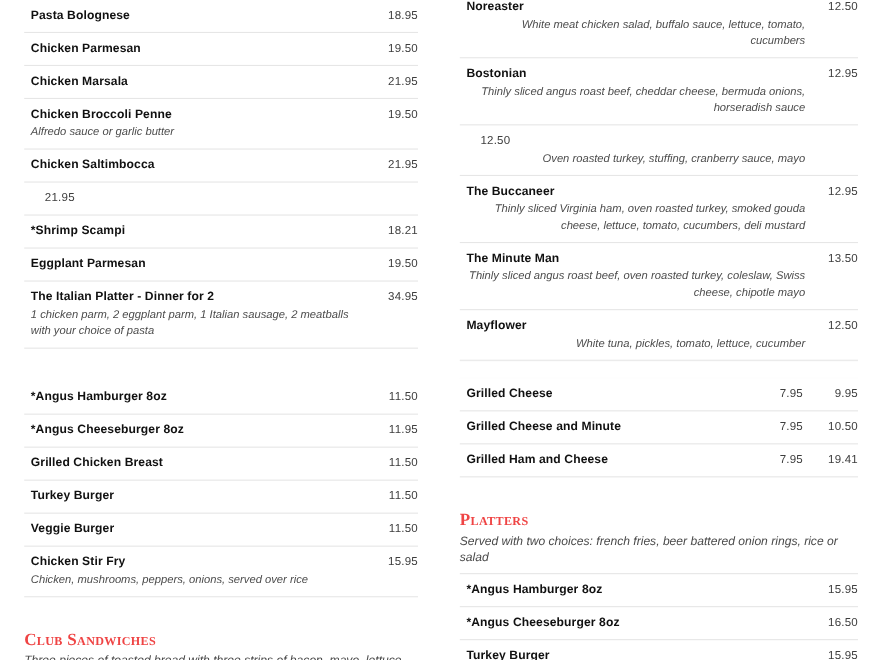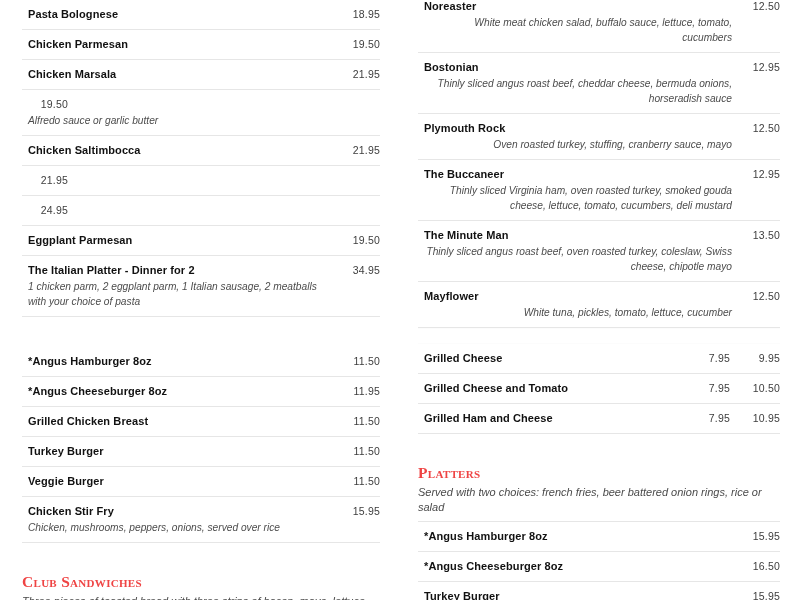--- a/index.html
+++ b/index.html
@@ -134,38 +134,40 @@
           </div>
         </div>
         <div class="item">
           <div class="item-row">
             <div class="item-name">Chicken Marsala</div>
             <div class="item-price">21.95</div>
           </div>
         </div>
         <div class="item">
           <div class="item-row">
+            <div class="item-name">Chicken Broccoli Penne</div>
             <div class="item-price">19.50</div>
           </div>
           <div class="item-desc">Alfredo sauce or garlic butter</div>
         </div>
         <div class="item">
           <div class="item-row">
             <div class="item-name">Chicken Saltimbocca</div>
             <div class="item-price">21.95</div>
           </div>
         </div>
         <div class="item">
           <div class="item-row">
             <div class="item-price">21.95</div>
           </div>
         </div>
         <div class="item">
           <div class="item-row">
-            <div class="item-price">24.95</div>
+            <div class="item-name">*Shrimp Scampi</div>
+            <div class="item-price">18.21</div>
           </div>
         </div>
         <div class="item">
           <div class="item-row">
             <div class="item-name">Eggplant Parmesan</div>
             <div class="item-price">19.50</div>
           </div>
         </div>
         <div class="item">
           <div class="item-row">
@@ -244,21 +246,20 @@
         </div>
         <div class="item">
           <div class="item-row">
             <div class="item-name">Bostonian</div>
             <div class="item-price">12.95</div>
           </div>
           <div class="item-desc">Thinly sliced angus roast beef, cheddar cheese, bermuda onions, horseradish sauce</div>
         </div>
         <div class="item">
           <div class="item-row">
-            <div class="item-name">Plymouth Rock</div>
             <div class="item-price">12.50</div>
           </div>
           <div class="item-desc">Oven roasted turkey, stuffing, cranberry sauce, mayo</div>
         </div>
         <div class="item">
           <div class="item-row">
             <div class="item-name">The Buccaneer</div>
             <div class="item-price">12.95</div>
           </div>
           <div class="item-desc">Thinly sliced Virginia ham, oven roasted turkey, smoked gouda cheese, lettuce, tomato, cucumbers, deli mustard</div>
@@ -291,30 +292,30 @@
         </div>
         <div class="item">
           <div class="item-row">
             <div class="item-name">Grilled Cheese</div>
             <div class="item-price">7.95</div>
             <div class="item-price p2">9.95</div>
           </div>
         </div>
         <div class="item">
           <div class="item-row">
-            <div class="item-name">Grilled Cheese and Tomato</div>
+            <div class="item-name">Grilled Cheese and Minute</div>
             <div class="item-price">7.95</div>
             <div class="item-price p2">10.50</div>
           </div>
         </div>
         <div class="item">
           <div class="item-row">
             <div class="item-name">Grilled Ham and Cheese</div>
             <div class="item-price">7.95</div>
-            <div class="item-price p2">10.95</div>
+            <div class="item-price p2">19.41</div>
           </div>
         </div>
       </div>
     </div>
 
     <div class="section-gap"></div>
 
     <div class="section">
       <h2 class="section-header">Platters</h2>
       <p class="section-desc">Served with two choices: french fries, beer battered onion rings, rice or salad</p>

